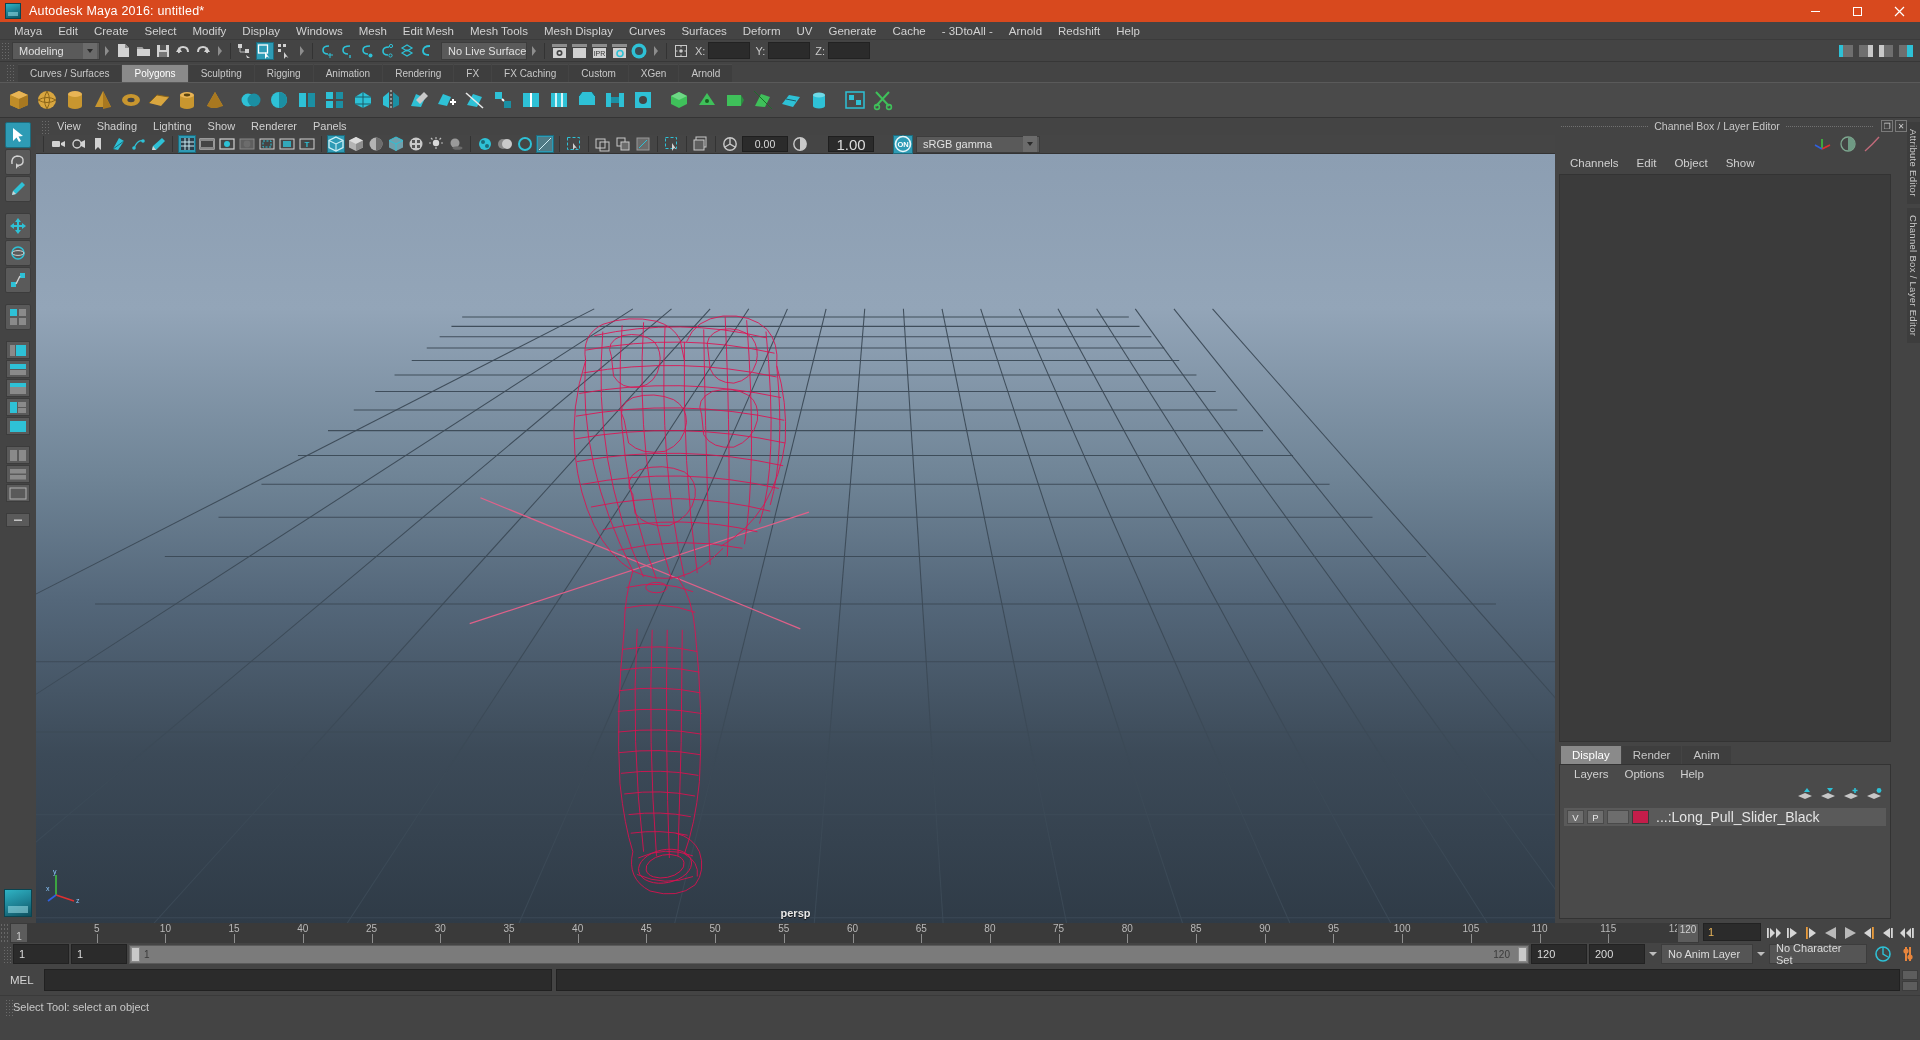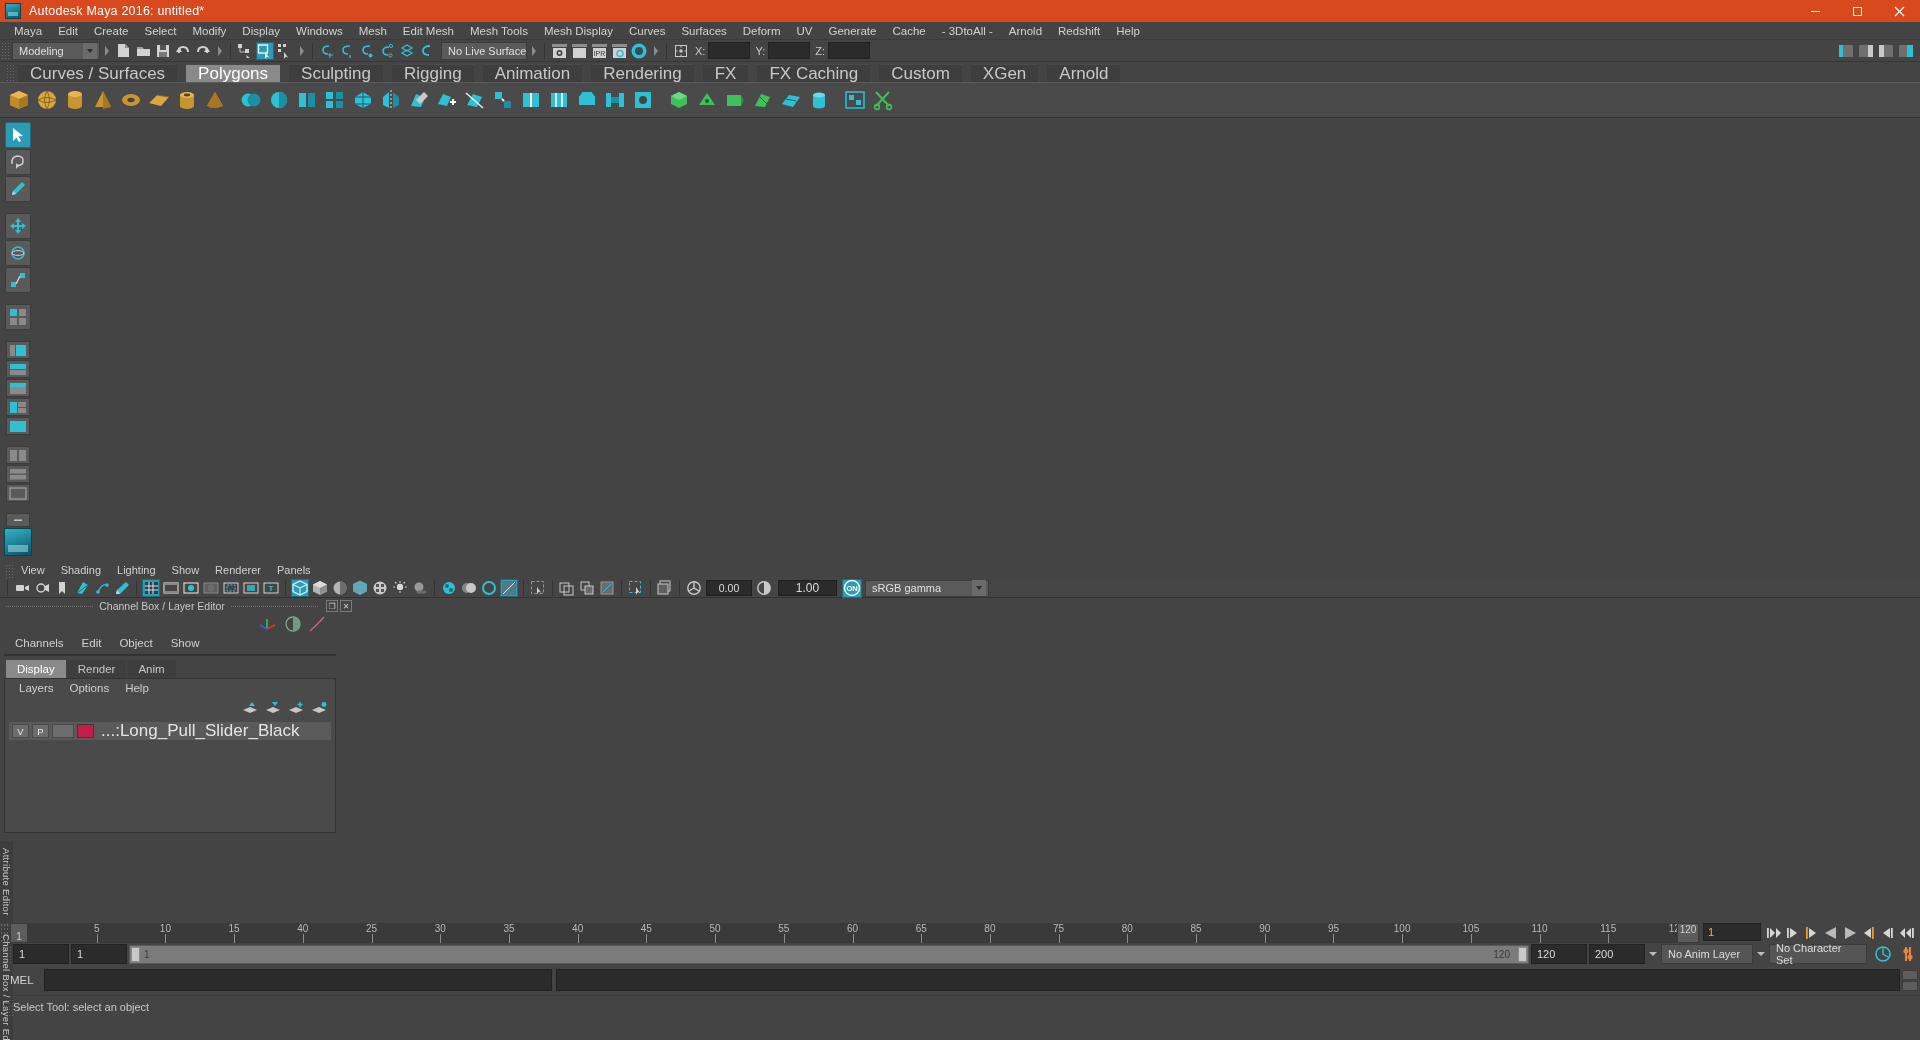--- a/index.html
+++ b/index.html
@@ -90,39 +90,39 @@
   #shelf-tabs {
     height:20px; background:#444444; display:flex; align-items:flex-end;
     padding-left:6px; position:relative;
   }
   .shelf-grip {
     width:10px; height:18px; flex:none; margin-right:2px;
     background-image: radial-gradient(#8a8a8a 40%, transparent 41%);
     background-size:3px 3px; opacity:.5;
   }
   .shelf-tab {
-    font-size:17px; color:#c8c8c8; padding:0 12px; height:18px; line-height:18px;
-    background:#3e3e3e; margin-right:9px; white-space:nowrap;
+    font-size:10px; color:#c8c8c8; padding:0 12px; height:18px; line-height:18px;
+    background:#3e3e3e; margin-right:1px; white-space:nowrap;
     border-top:1px solid #4a4a4a;
   }
   .shelf-tab.active { background:#8a8a8a; color:#ffffff; }
   #shelf-body {
     height:36px; background:#4a4a4a; display:flex; align-items:center;
     padding-left:6px; border-top:1px solid #5a5a5a; border-bottom:1px solid #343434;
     position:relative;
   }
   .shelf-icon {
     width:26px; height:26px; margin-right:2px; flex:none; border-radius:2px;
     display:flex; align-items:center; justify-content:center; position:relative;
   }
   .shelf-icon svg { display:block; }
   .shelf-gap { width:8px; flex:none; }
 
   
-  #mid { display:flex; height:auto;flex-direction:column; }
+  #mid { display:flex; height:auto; }
   #toolbox {
     width:36px; background:#444444; padding-top:4px;
     display:flex; flex-direction:column; align-items:center; flex:none;
   }
   .tool-btn {
     width:26px; height:26px; margin-bottom:1px; background:#5a5a5a;
     border:1px solid #3c3c3c; display:flex; align-items:center; justify-content:center;
     border-radius:2px;
   }
   .tool-btn.sel { background:#2e9bb5; border-color:#1d6b7d; }
@@ -198,21 +198,21 @@
   #layer-list { flex:1; background:#4a4a4a; padding:3px 4px; }
   .layer-row {
     height:18px; background:#5a5a5a; display:flex; align-items:center; padding:0 3px; gap:3px;
   }
   .lcell {
     width:17px; height:14px; background:#6d6d6d; border:1px solid #4a4a4a;
     font-size:9.5px; color:#e8e8e8; display:flex; align-items:center; justify-content:center;
   }
   .lcell.wide { width:22px; }
   .lswatch { width:17px; height:14px; border:1px solid #3a3a3a; }
-  .lname { font-size:17px; color:#e4e4e4; margin-left:4px; white-space:nowrap; }
+  .lname { font-size:14px; color:#e4e4e4; margin-left:4px; white-space:nowrap; }
 
   
   #vtabs { width:13px; background:#444; flex:none; display:flex; flex-direction:column; align-items:center; }
   .vtab {
     writing-mode: vertical-rl; font-size:9.5px; color:#c9c9c9; background:#3d3d3d;
     padding:7px 1px; margin-top:4px; letter-spacing:.3px;
   }
 
   
   #timeslider-row { height:20px; background:#444; display:flex; align-items:stretch; }
@@ -1045,21 +1045,21 @@
             <path d="M3 11 L8 8" stroke="#c9c9c9" stroke-width="1.4"></path>
           </svg>
       </div>
       <div style="width:46px;height:16px;background:#2b2b2b;border:1px solid #1f1f1f;color:#dcdcdc;font-size:10.5px;display:flex;align-items:center;justify-content:center;margin:0 2px">0.00</div>
       <div class="ibtn">
         <svg width="16" height="16" viewBox="0 0 16 16">
             <circle cx="8" cy="8" r="6.2" fill="none" stroke="#c9c9c9" stroke-width="1.4"></circle>
             <path d="M8 1.8 a6.2 6.2 0 0 1 0 12.4z" fill="#c9c9c9"></path>
           </svg>
       </div>
-      <div style="width:59px;height:16px;background:#2b2b2b;border:1px solid #1f1f1f;color:#dcdcdc;font-size:12px;display:flex;align-items:center;justify-content:center;margin:0 4px">1.00</div>
+      <div style="width:46px;height:16px;background:#2b2b2b;border:1px solid #1f1f1f;color:#dcdcdc;font-size:15px;display:flex;align-items:center;justify-content:center;margin:0 18px">1.00</div>
       <div class="ibtn on" style="width:20px;height:19px">
         <svg width="18" height="18" viewBox="0 0 18 18">
             <circle cx="9" cy="9" r="7.5" fill="none" stroke="#e8f7fa" stroke-width="1.6"></circle>
             <text x="9" y="12" font-size="7.5" fill="#ffffff" text-anchor="middle" font-family="Liberation Sans" font-weight="bold">ON</text>
           </svg>
       </div>
       <div class="combo" style="width:124px;height:17px;margin-left:2px">
         <span class="cbtext">sRGB gamma</span>
         <span class="arrow"></span>
       </div>

